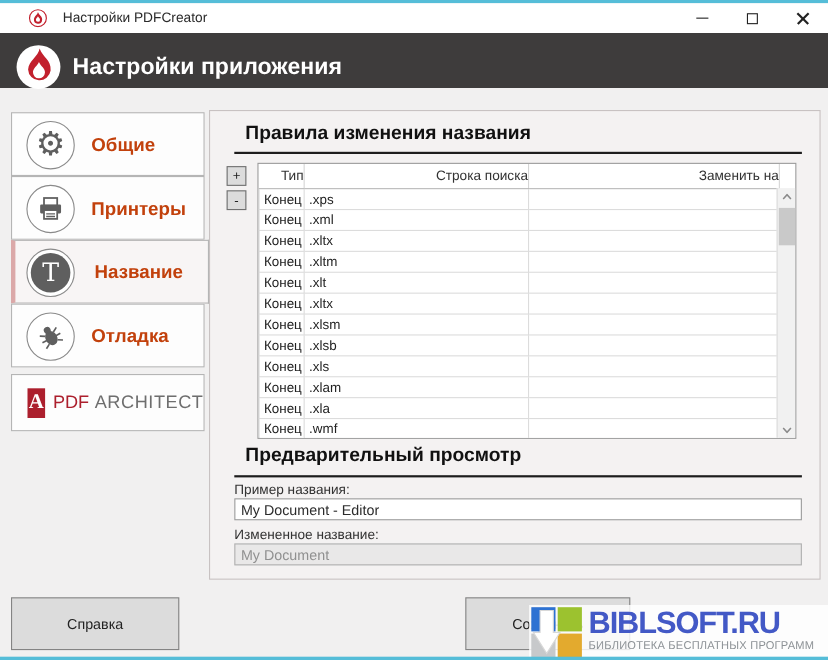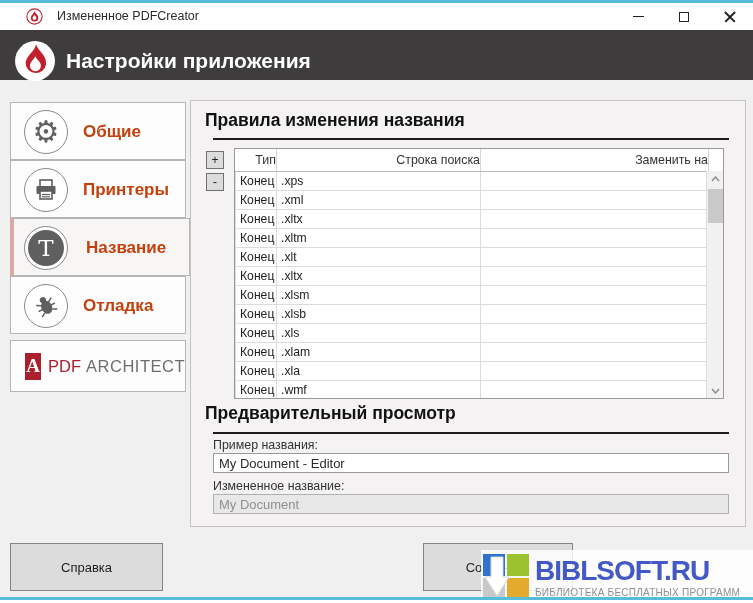--- a/index.html
+++ b/index.html
@@ -40,21 +40,21 @@
   .gear-glyph{font-size:30px;color:#5f5f5f;line-height:1;font-family:"DejaVu Sans",sans-serif;}
   .t-circle{width:36px;height:36px;border-radius:50%;background:#5f5f5f;display:flex;align-items:center;justify-content:center;}
   .t-letter{color:#fff;font-family:"DejaVu Serif","Liberation Serif",serif;font-size:23px;line-height:1;}
   .pdfarch{position:absolute;left:10px;top:340px;width:176px;height:52px;background:#fdfdfd;border:1px solid #b5b5b5;display:flex;align-items:center;padding-left:14px;cursor:pointer;}
   .arch-badge{width:27px;height:27px;background:#ac1f2d;color:#fff;display:flex;align-items:center;justify-content:center;font-size:19px;font-family:"Liberation Serif",serif;font-weight:bold;}
   .arch-pdf{color:#ac1f2d;font-weight:normal;font-size:16.5px;margin-left:7px;}
   .arch-name{color:#6e6e6e;font-size:16.5px;margin-left:5px;letter-spacing:0.5px;}
 
   
   .panel{position:absolute;left:190px;top:100px;width:556px;height:427px;background:#f4f2f2;border:1px solid #c8c2c2;}
-  .sec-title{position:absolute;left:14px;font-size:17.5px;font-weight:bold;color:#111;}
+  .sec-title{position:absolute;left:32px;font-size:17.5px;font-weight:bold;color:#111;}
   .sec-rule{position:absolute;left:22px;width:516px;height:2px;background:#1d1d1d;}
   .small-btn{position:absolute;left:15px;width:18px;height:18px;background:#dcdcdc;border:1px solid #707070;font-size:12px;color:#222;display:flex;align-items:center;justify-content:center;cursor:pointer;}
 
   .rules-table{position:absolute;left:43px;top:47px;width:490px;height:251px;background:#fff;border:1px solid #9a9a9a;overflow:hidden;}
   table.grid{border-collapse:collapse;width:473px;table-layout:fixed;}
   table.grid th{font-weight:normal;text-align:right;font-size:12.4px;color:#333;height:22px;padding:0 0 0 8px;background:#fff;border-right:1px solid #d5d5d5;border-bottom:1px solid #b9b9b9;}
   table.grid td{font-size:12.2px;color:#222;height:19px;padding:0 0 0 4px;border:1px solid #dcdcdc;background:#fff;white-space:nowrap;overflow:hidden;}
   col.c-type{width:41px;} col.c-search{width:204px;} col.c-replace{width:228px;}
   .vscroll{position:absolute;right:0;top:22px;width:17px;height:228px;background:#f1f1f1;border-left:1px solid #dcdcdc;}
   .v-arrow{position:absolute;left:0;width:17px;height:16px;display:flex;align-items:center;justify-content:center;cursor:pointer;}
@@ -65,39 +65,39 @@
   .fld-input{position:absolute;left:22px;width:516px;height:20px;border:1px solid #9a9a9a;background:#fff;font-size:13px;color:#2b2b2b;padding:0 5px;font-family:"Liberation Sans",sans-serif;}
   .fld-input.disabled{background:#e9e8e8;color:#909090;border-color:#b0b0b0;}
 
   
   .f-btn{position:absolute;top:543px;height:48px;background:#dcdcdc;border:1px solid #848484;font-size:13px;color:#222;display:flex;align-items:center;justify-content:center;cursor:pointer;font-family:"Liberation Sans",sans-serif;}
   .btn-help{left:10px;width:153px;}
   .btn-save{left:423px;width:150px;}
   .btn-cancel{left:593px;width:152px;color:#9a9a9a;}
 
   
-  .watermark{position:absolute;left:481px;top:550px;width:272px;height:53px;display:flex;align-items:center;background:rgba(255,255,255,0.82);}
+  .watermark{position:absolute;left:481px;top:550px;width:272px;height:53px;display:flex;align-items:flex-start;background:rgba(255,255,255,0.82);}
   .wm-logo{width:50px;height:50px;flex:0 0 50px;}
   .wm-text{margin-left:4px;display:flex;flex-direction:column;}
   .wm-brand{font-size:28px;font-weight:bold;color:var(--watermark-blue);line-height:32px;letter-spacing:-1px;}
   .wm-tag{font-size:10.4px;color:#8d9296;letter-spacing:0.2px;transform:scaleX(0.97);transform-origin:left;}
 </style>
 </head>
 <body>
 
 <div class="window">
   <div class="top-line"></div>
 
   <div class="titlebar">
     <svg class="flame-sm" viewBox="0 0 40 40">
       <circle cx="20" cy="20" r="18" fill="#fff" stroke="#c2202d" stroke-width="2.5"></circle>
       <path fill="#c2202d" d="M20 7c-1 6-8 9-8.6 15.5A8.8 8.8 0 0 0 29 23.6C29.6 15.5 22 14 20 7z"></path>
       <path fill="#fff" d="M20 16c-1.4 3-4.2 4.4-4.4 7.4a4.4 4.4 0 0 0 8.8.3C24.6 20.5 21.4 19.2 20 16z"></path>
     </svg>
-    <span class="t-title">Измененное PDFCreator</span>
+    <span class="t-title">Настройки PDFCreator</span>
     <div class="win-controls">
       <div class="win-btn">
           <span class="min-glyph"></span>
         </div>
       <div class="win-btn">
           <span class="max-glyph"></span>
         </div>
       <div class="win-btn">
           <span class="close-glyph"></span>
         </div>

